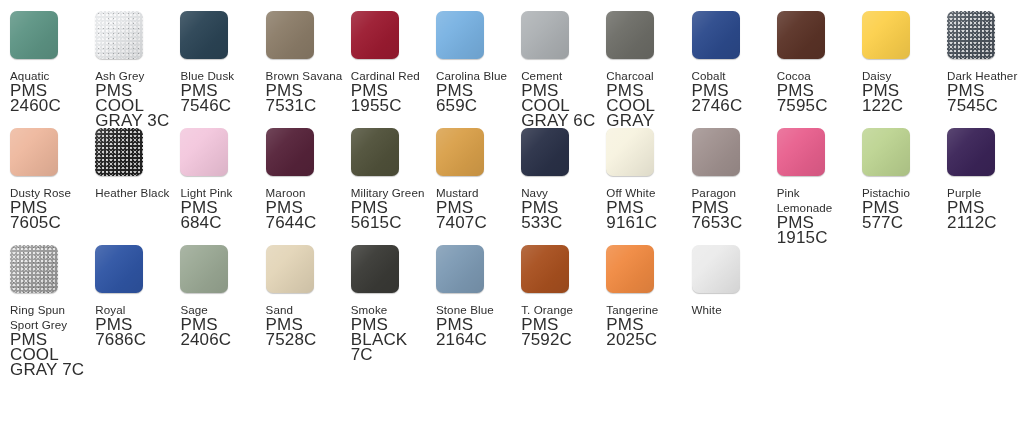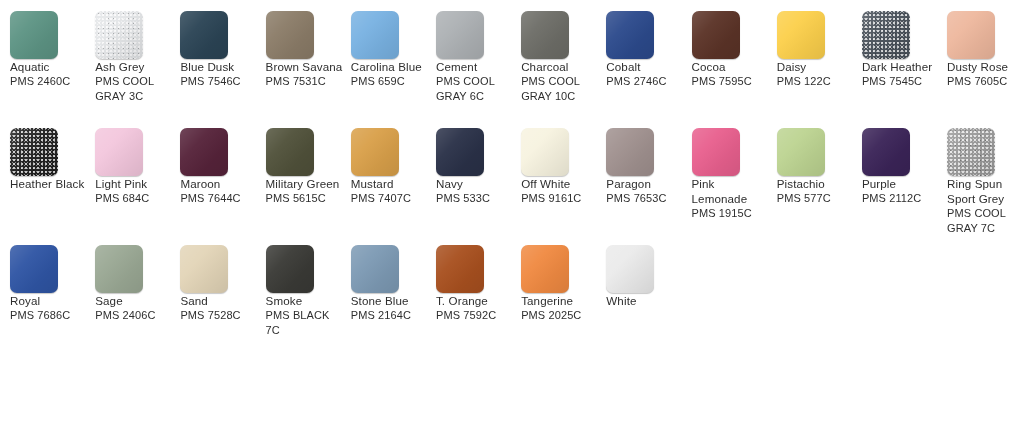--- a/index.html
+++ b/index.html
@@ -65,29 +65,30 @@
     background-image:
       radial-gradient(rgba(255,255,255,0.80) 0.7px, transparent 0.9px),
       radial-gradient(rgba(0,0,0,0.26) 0.7px, transparent 0.9px),
       radial-gradient(rgba(255,255,255,0.45) 0.6px, transparent 0.9px);
     background-size: 4px 4px, 5px 5px, 3px 3px;
     background-position: 0 0, 2px 1px, 1px 3px;
     pointer-events: none;
   }
 
   .swatch-label {
+    margin-top: 9px;
     font-size: 11.6px;
     line-height: 15px;
     color: #2e2e2e;
     letter-spacing: 0.01em;
     width: 80px;
     word-wrap: break-word;
   }
   .swatch-code {
-    font-size: 11px;
+    font-size: 17px;
     line-height: 15px;
     color: #2e2e2e;
     letter-spacing: 0.01em;
     width: 80px;
     word-wrap: break-word;
   }
   .swatch-code:empty { display: none; }
 </style>
 </head>
 <body>
@@ -107,20 +108,25 @@
       <div class="swatch-chip" style="background-color: rgb(43, 68, 85);"></div>
       <div class="swatch-label">Blue Dusk</div>
       <div class="swatch-code">PMS 7546C</div>
     </div>
     <div class="swatch-cell">
       <div class="swatch-chip" style="background-color: rgb(139, 124, 104);"></div>
       <div class="swatch-label">Brown Savana</div>
       <div class="swatch-code">PMS 7531C</div>
     </div>
     <div class="swatch-cell">
+      <div class="swatch-chip" style="background-color: rgb(156, 27, 49);"></div>
+      <div class="swatch-label">Cardinal Red</div>
+      <div class="swatch-code">PMS 1955C</div>
+    </div>
+    <div class="swatch-cell">
       <div class="swatch-chip" style="background-color: rgb(121, 178, 226);"></div>
       <div class="swatch-label">Carolina Blue</div>
       <div class="swatch-code">PMS 659C</div>
     </div>
     <div class="swatch-cell">
       <div class="swatch-chip" style="background-color: rgb(173, 177, 180);"></div>
       <div class="swatch-label">Cement</div>
       <div class="swatch-code">PMS COOL GRAY 6C</div>
     </div>
     <div class="swatch-cell">

